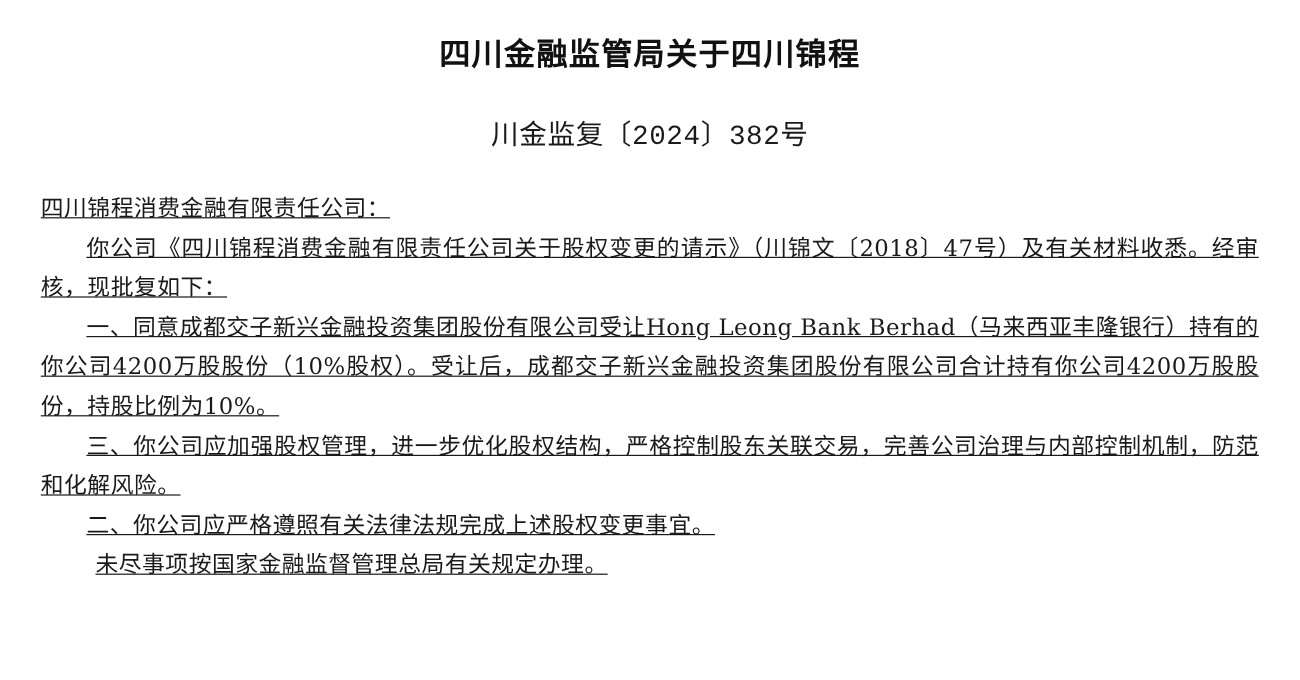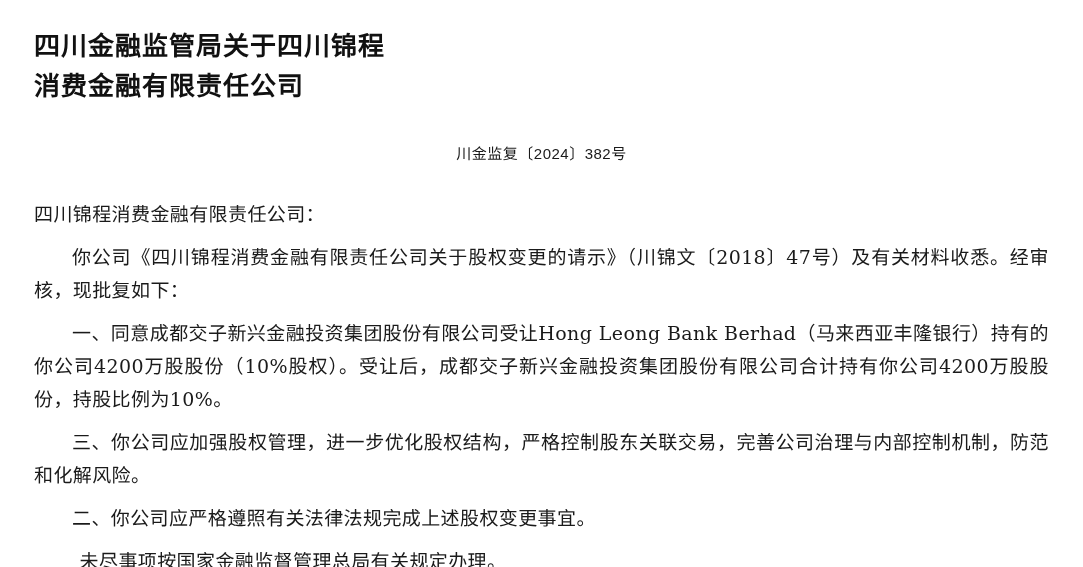--- a/index.html
+++ b/index.html
@@ -16,69 +16,70 @@
   }
   .page {
     position: relative;
     width: 1083px;
     height: 567px;
     box-sizing: border-box;
     padding: 18px 34px 0 34px;
     background: #ffffff;
   }
   .doc-title {
+    text-align: center;
     font-size: 26px;
     font-weight: 700;
     line-height: 40px;
     letter-spacing: 1px;
     color: #111111;
     margin: 0;
     padding-top: 8px;
   }
   .doc-title .tline {
     display: block;
   }
   .doc-number {
     text-align: center;
-    font-size: 15px;
+    font-size: 23px;
     line-height: 28px;
     letter-spacing: 0.5px;
     color: #1a1a1a;
     margin-top: 34px;
-    font-family: Liberation Sans, sans-serif;
+    font-family: Liberation Mono, monospace;
   }
   .body-text {
     margin-top: 30px;
     font-size: 19px;
     line-height: 33px;
     letter-spacing: 0.4px;
     color: #1a1a1a;
     text-align: justify;
   }
   .body-text p {
-    margin: 10px 0 0 0;
+    margin: 0 0 0 0;
+    text-decoration: underline;
   }
   .p-indent {
     text-indent: 2em;
   }
   .p-noindent {
     text-indent: 0;
   }
   .p-indent-space {
     text-indent: 2.4em;
   }
 </style>
 </head>
 <body>
 
 <div class="page">
 
   <h1 class="doc-title">
     <span class="tline">四川金融监管局关于四川锦程</span>
-    <span class="tline">消费金融有限责任公司</span>
   </h1>
 
   <div class="doc-number">川金监复〔2024〕382号</div>
 
   <div class="body-text">
     <p class="p-noindent">四川锦程消费金融有限责任公司：</p>
     <p class="p-indent">你公司《四川锦程消费金融有限责任公司关于股权变更的请示》（川锦文〔2018〕47号）及有关材料收悉。经审核，现批复如下：</p>
     <p class="p-indent">一、同意成都交子新兴金融投资集团股份有限公司受让Hong Leong Bank Berhad（马来西亚丰隆银行）持有的你公司4200万股股份（10%股权）。受让后，成都交子新兴金融投资集团股份有限公司合计持有你公司4200万股股份，持股比例为10%。</p>
     <p class="p-indent">三、你公司应加强股权管理，进一步优化股权结构，严格控制股东关联交易，完善公司治理与内部控制机制，防范和化解风险。</p>
     <p class="p-indent">二、你公司应严格遵照有关法律法规完成上述股权变更事宜。</p>

